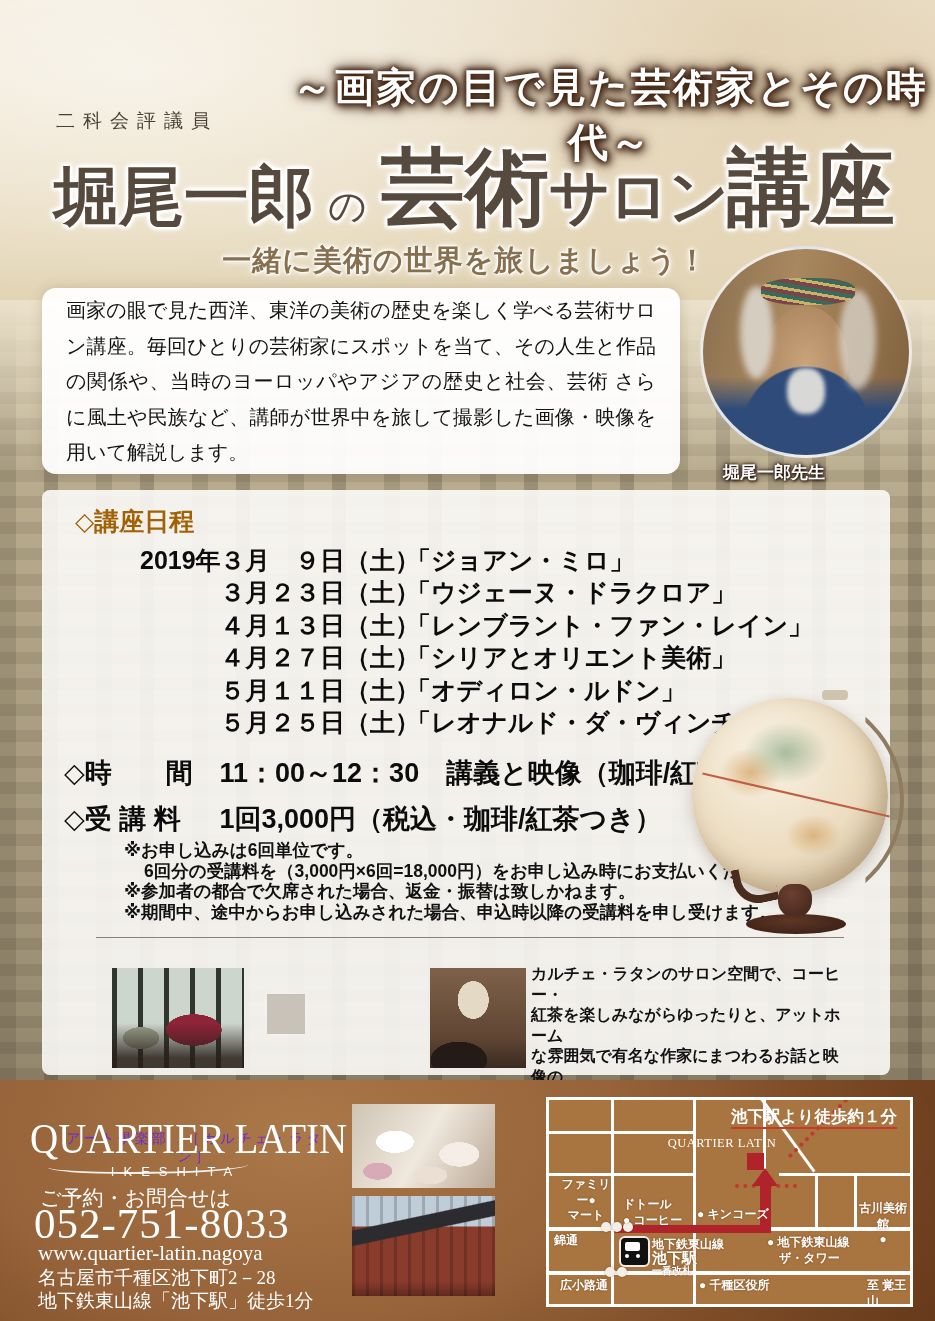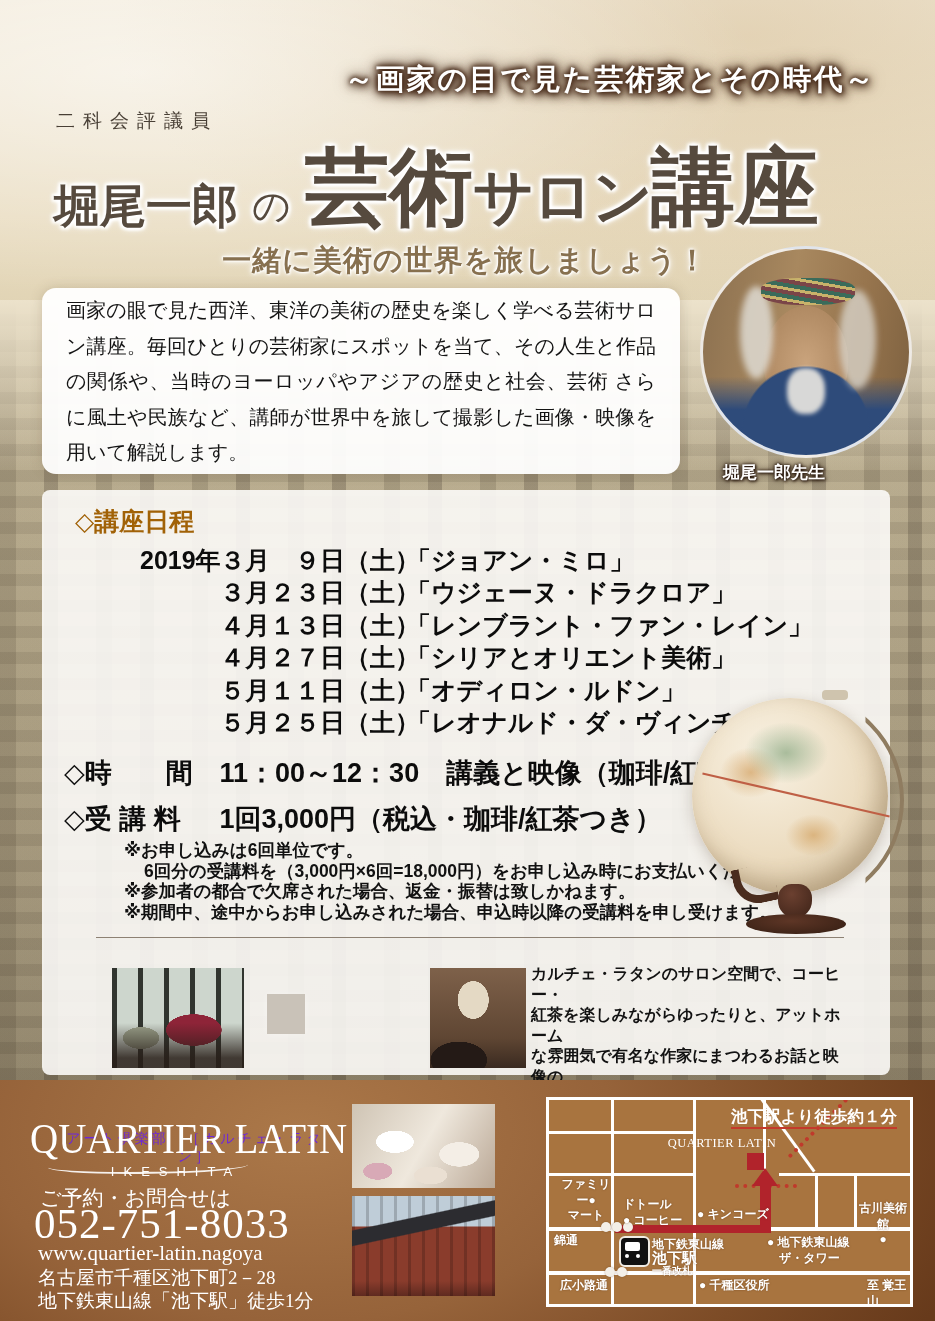--- a/index.html
+++ b/index.html
@@ -15,29 +15,29 @@
     background:
       linear-gradient(rgba(236,226,203,1) 0%, rgba(236,226,203,0) 22%),
       repeating-linear-gradient(90deg, rgba(84,74,56,.22) 0 16px, rgba(150,140,114,.10) 16px 44px, rgba(62,52,40,.26) 44px 58px, rgba(166,156,128,.10) 58px 96px),
       repeating-linear-gradient(0deg, rgba(70,60,45,.12) 0 12px, rgba(190,180,150,.08) 12px 26px),
       linear-gradient(#c9bc9e, #b0a386 45%, #a2957a 75%, #8f836a);}
   .footer{position:absolute;left:0;top:1080px;width:935px;height:241px;
     background:
       radial-gradient(ellipse 700px 420px at 32% 22%, #ab7849, #96633a 45%, #7c4b26 75%, #673a1b 100%);}
   
   .tagline{position:absolute;left:290px;top:60px;width:640px;text-align:center;
-    font-size:29px;font-weight:bold;letter-spacing:2px;color:#fff;
+    font-size:40px;font-weight:bold;letter-spacing:2px;color:#fff;
     text-shadow:0 0 5px #42251427,0 0 4px #422514,0 0 7px #422514,0 0 12px #422514,0 0 18px #422514,2px 3px 8px #422514;}
   .affil{position:absolute;left:56px;top:108px;font-size:19px;letter-spacing:8px;color:#483f35;
     font-family:"Liberation Serif","DejaVu Serif",serif;}
   .title-row{position:absolute;left:54px;top:120px;width:870px;height:110px;
     display:flex;align-items:flex-end;color:#564a3e;white-space:nowrap;
     font-family:"Liberation Serif","DejaVu Serif",serif;
     text-shadow:0 0 6px #fff,0 0 10px #fff,2px 2px 3px #fff,-2px -2px 3px #fff,2px -2px 3px #fff,-2px 2px 3px #fff;}
-  .t-name{font-size:46px;font-weight:bold;line-height:1;}
+  .t-name{font-size:65px;font-weight:bold;line-height:1;}
   .t-no{font-size:38px;line-height:1.25;margin:0 14px;}
   .t-art{font-size:84px;font-weight:bold;line-height:1;}
   .t-salon{font-size:60px;font-weight:bold;line-height:1.1;letter-spacing:-2px;}
   .t-koza{font-size:84px;font-weight:bold;line-height:1;}
   .subtitle{position:absolute;left:175px;top:241px;width:580px;text-align:center;
     font-size:29px;font-weight:bold;letter-spacing:1px;color:#87704f;
     font-family:"Liberation Serif","DejaVu Serif",serif;
     text-shadow:0 0 5px #fff,0 0 9px #fff,1px 1px 2px #fff,-1px -1px 2px #fff;}
   
   .intro-card{position:absolute;left:42px;top:288px;width:638px;height:186px;border-radius:14px;

